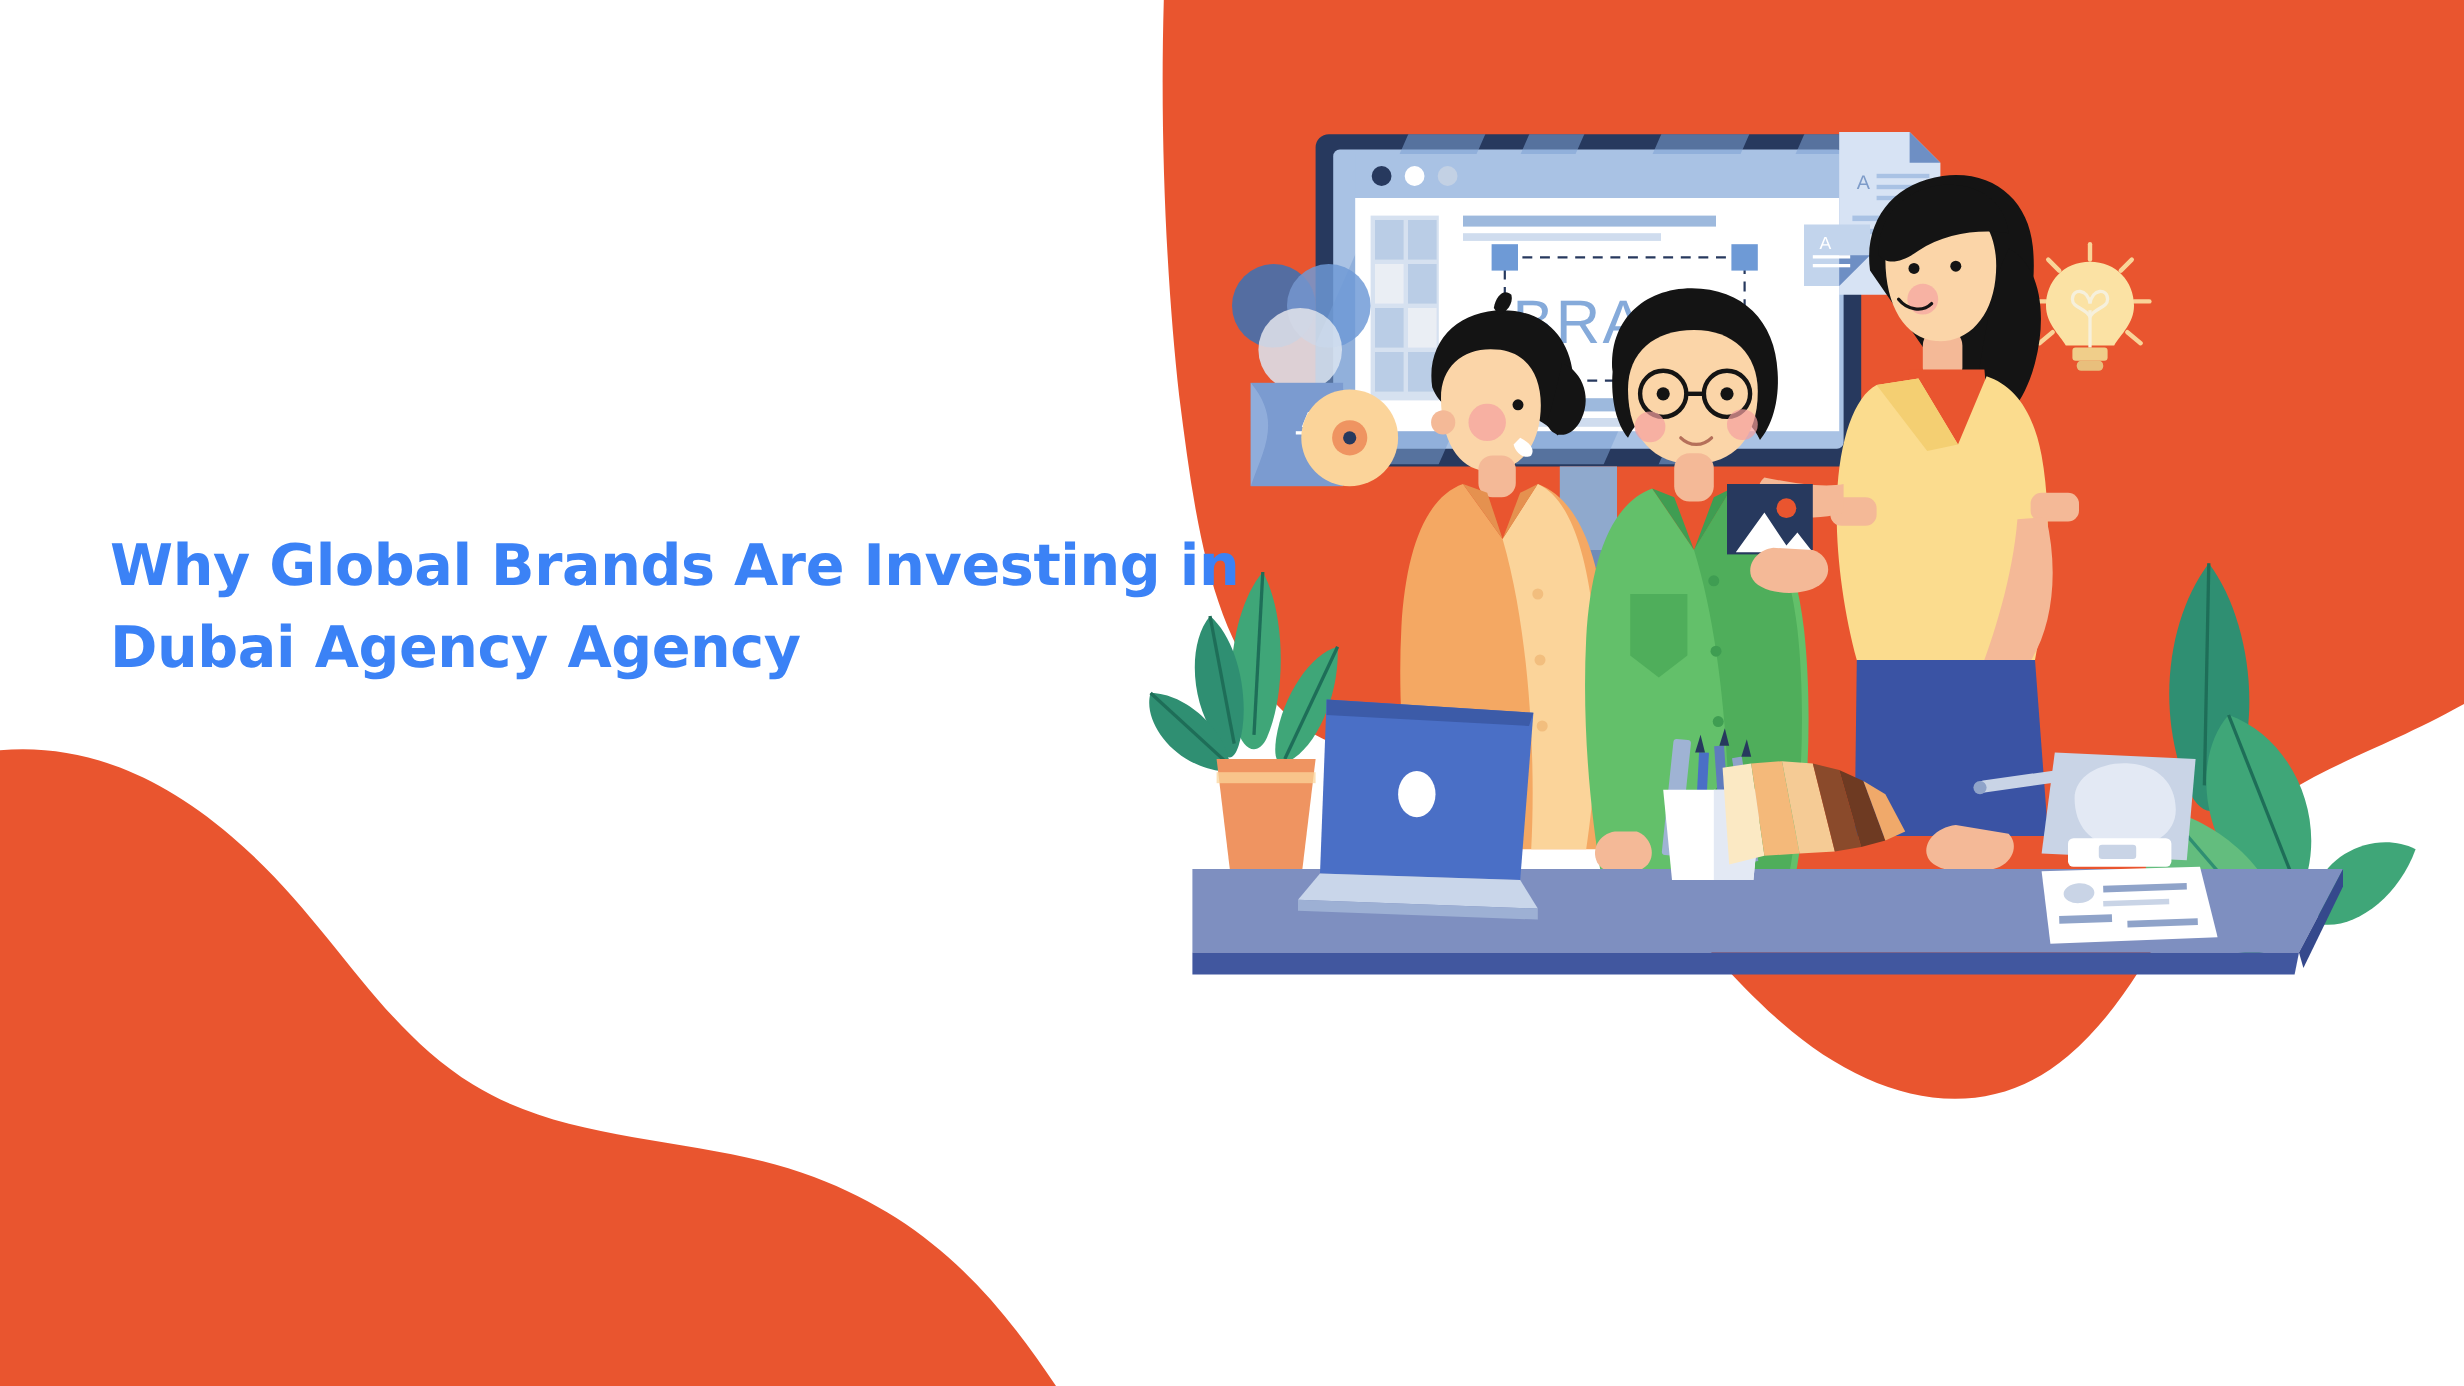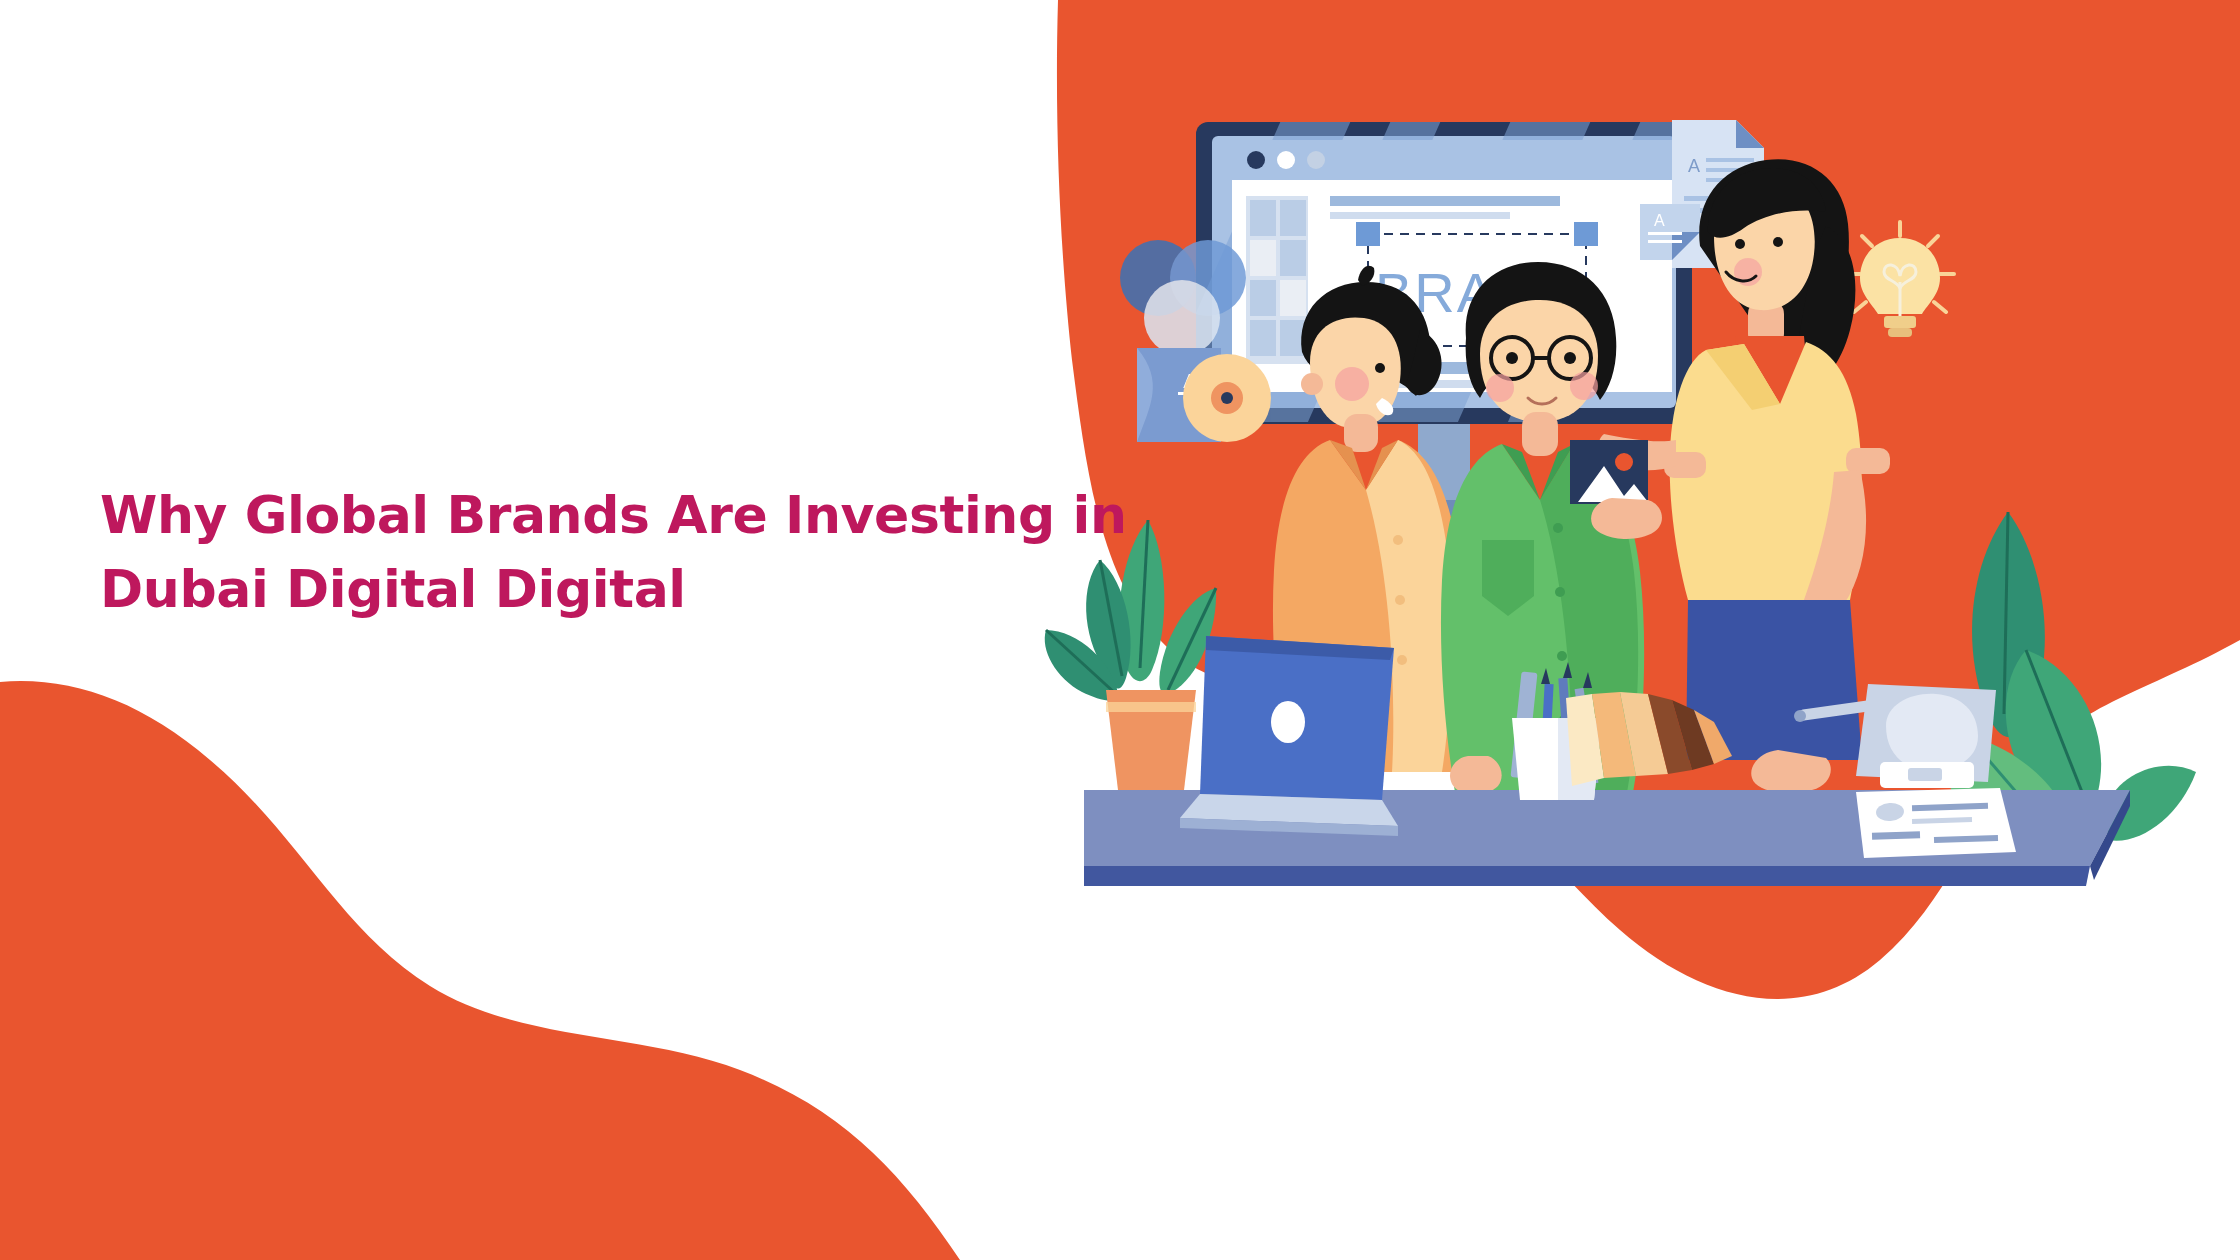--- a/index.html
+++ b/index.html
@@ -29,21 +29,21 @@
     width:1010px;
     z-index:40;
   }
   #headline .line {
     display:block;
     font-family:"DejaVu Sans", sans-serif;
     font-weight:700;
     font-size:52px;
     line-height:74px;
     letter-spacing:-0.4px;
-    color:#be185d;
+    color:#3b82f6;
     white-space:nowrap;
   }
 </style>
 </head>
 <body>
 
 <div id="stage">
 
   <svg class="layer" viewBox="0 0 2240 1260" width="2240" height="1260">
 
@@ -442,16 +442,16 @@
       <ellipse cx="1890" cy="812" rx="14" ry="9" fill="#c9d4e6" transform="rotate(-4 1890 812)"></ellipse>
       <rect x="1912" y="804" width="76" height="6" fill="#8fa3c9" transform="rotate(-2 1950 807)"></rect>
       <rect x="1912" y="818" width="60" height="5" fill="#c9d4e6" transform="rotate(-2 1942 820)"></rect>
       <rect x="1872" y="832" width="48" height="7" fill="#8fa3c9" transform="rotate(-2 1896 835)"></rect>
       <rect x="1934" y="836" width="64" height="6" fill="#8fa3c9" transform="rotate(-2 1966 839)"></rect>
     </g>
   </svg>
 
   <div id="headline">
     <span class="line">Why Global Brands Are Investing in</span>
-    <span class="line">Dubai Digital Digital</span>
+    <span class="line">Dubai Agency Agency</span>
   </div>
 
 </div>
 
 </body></html>

